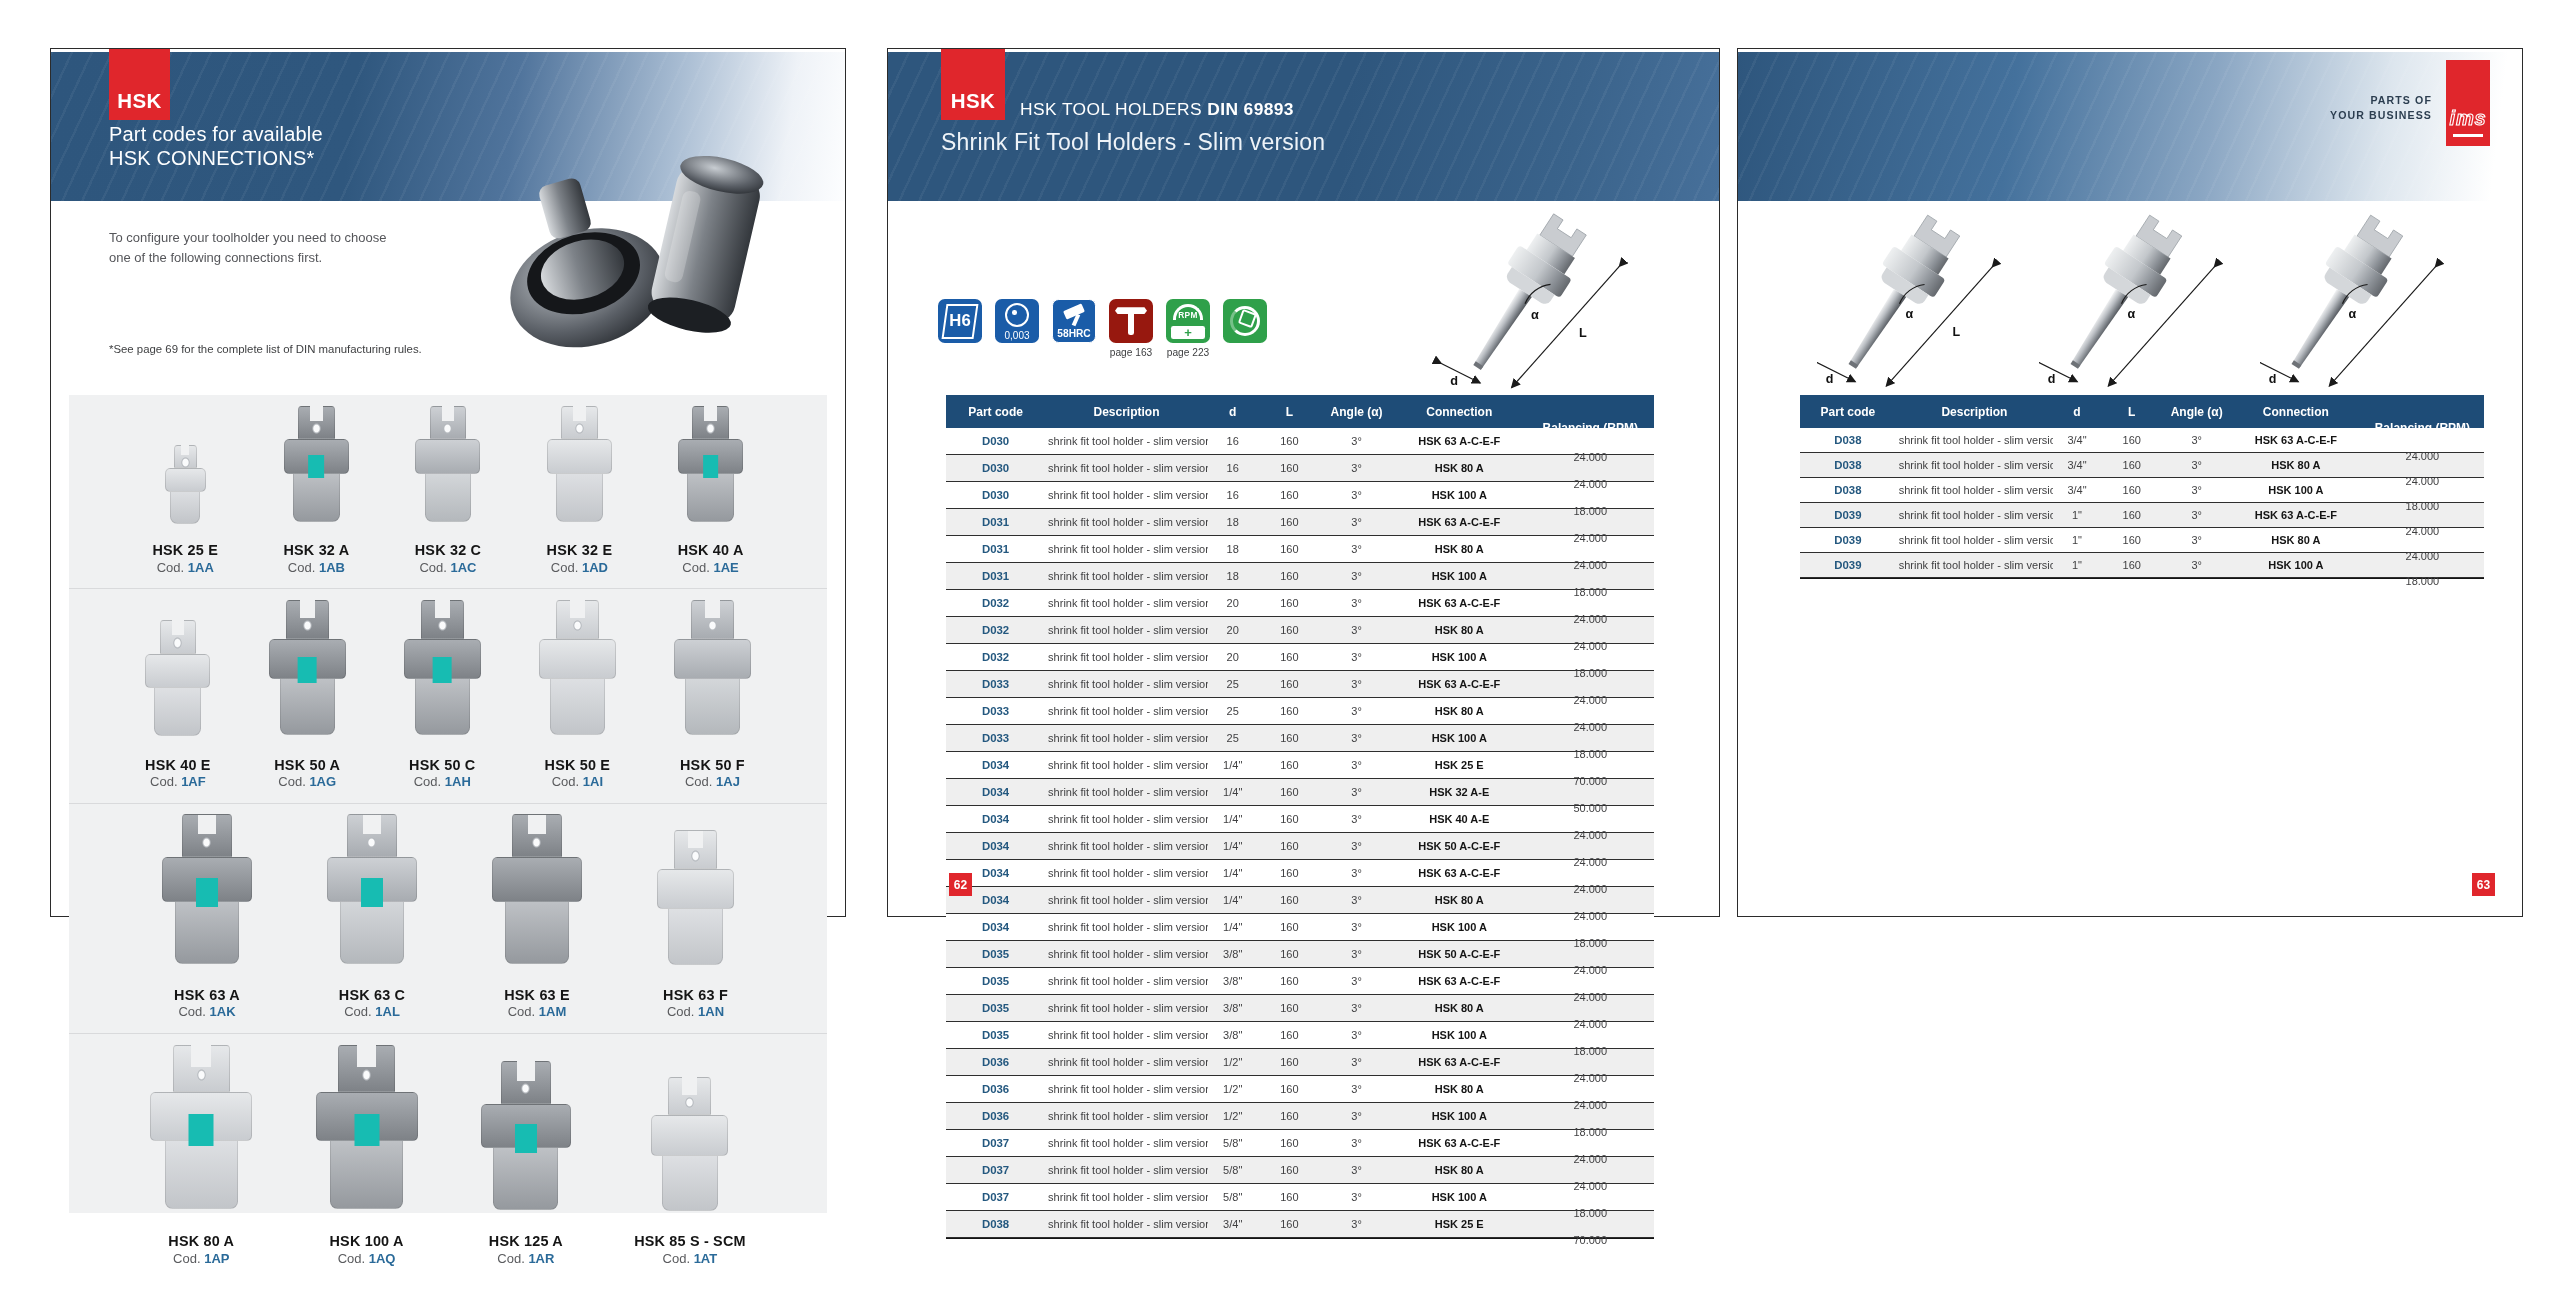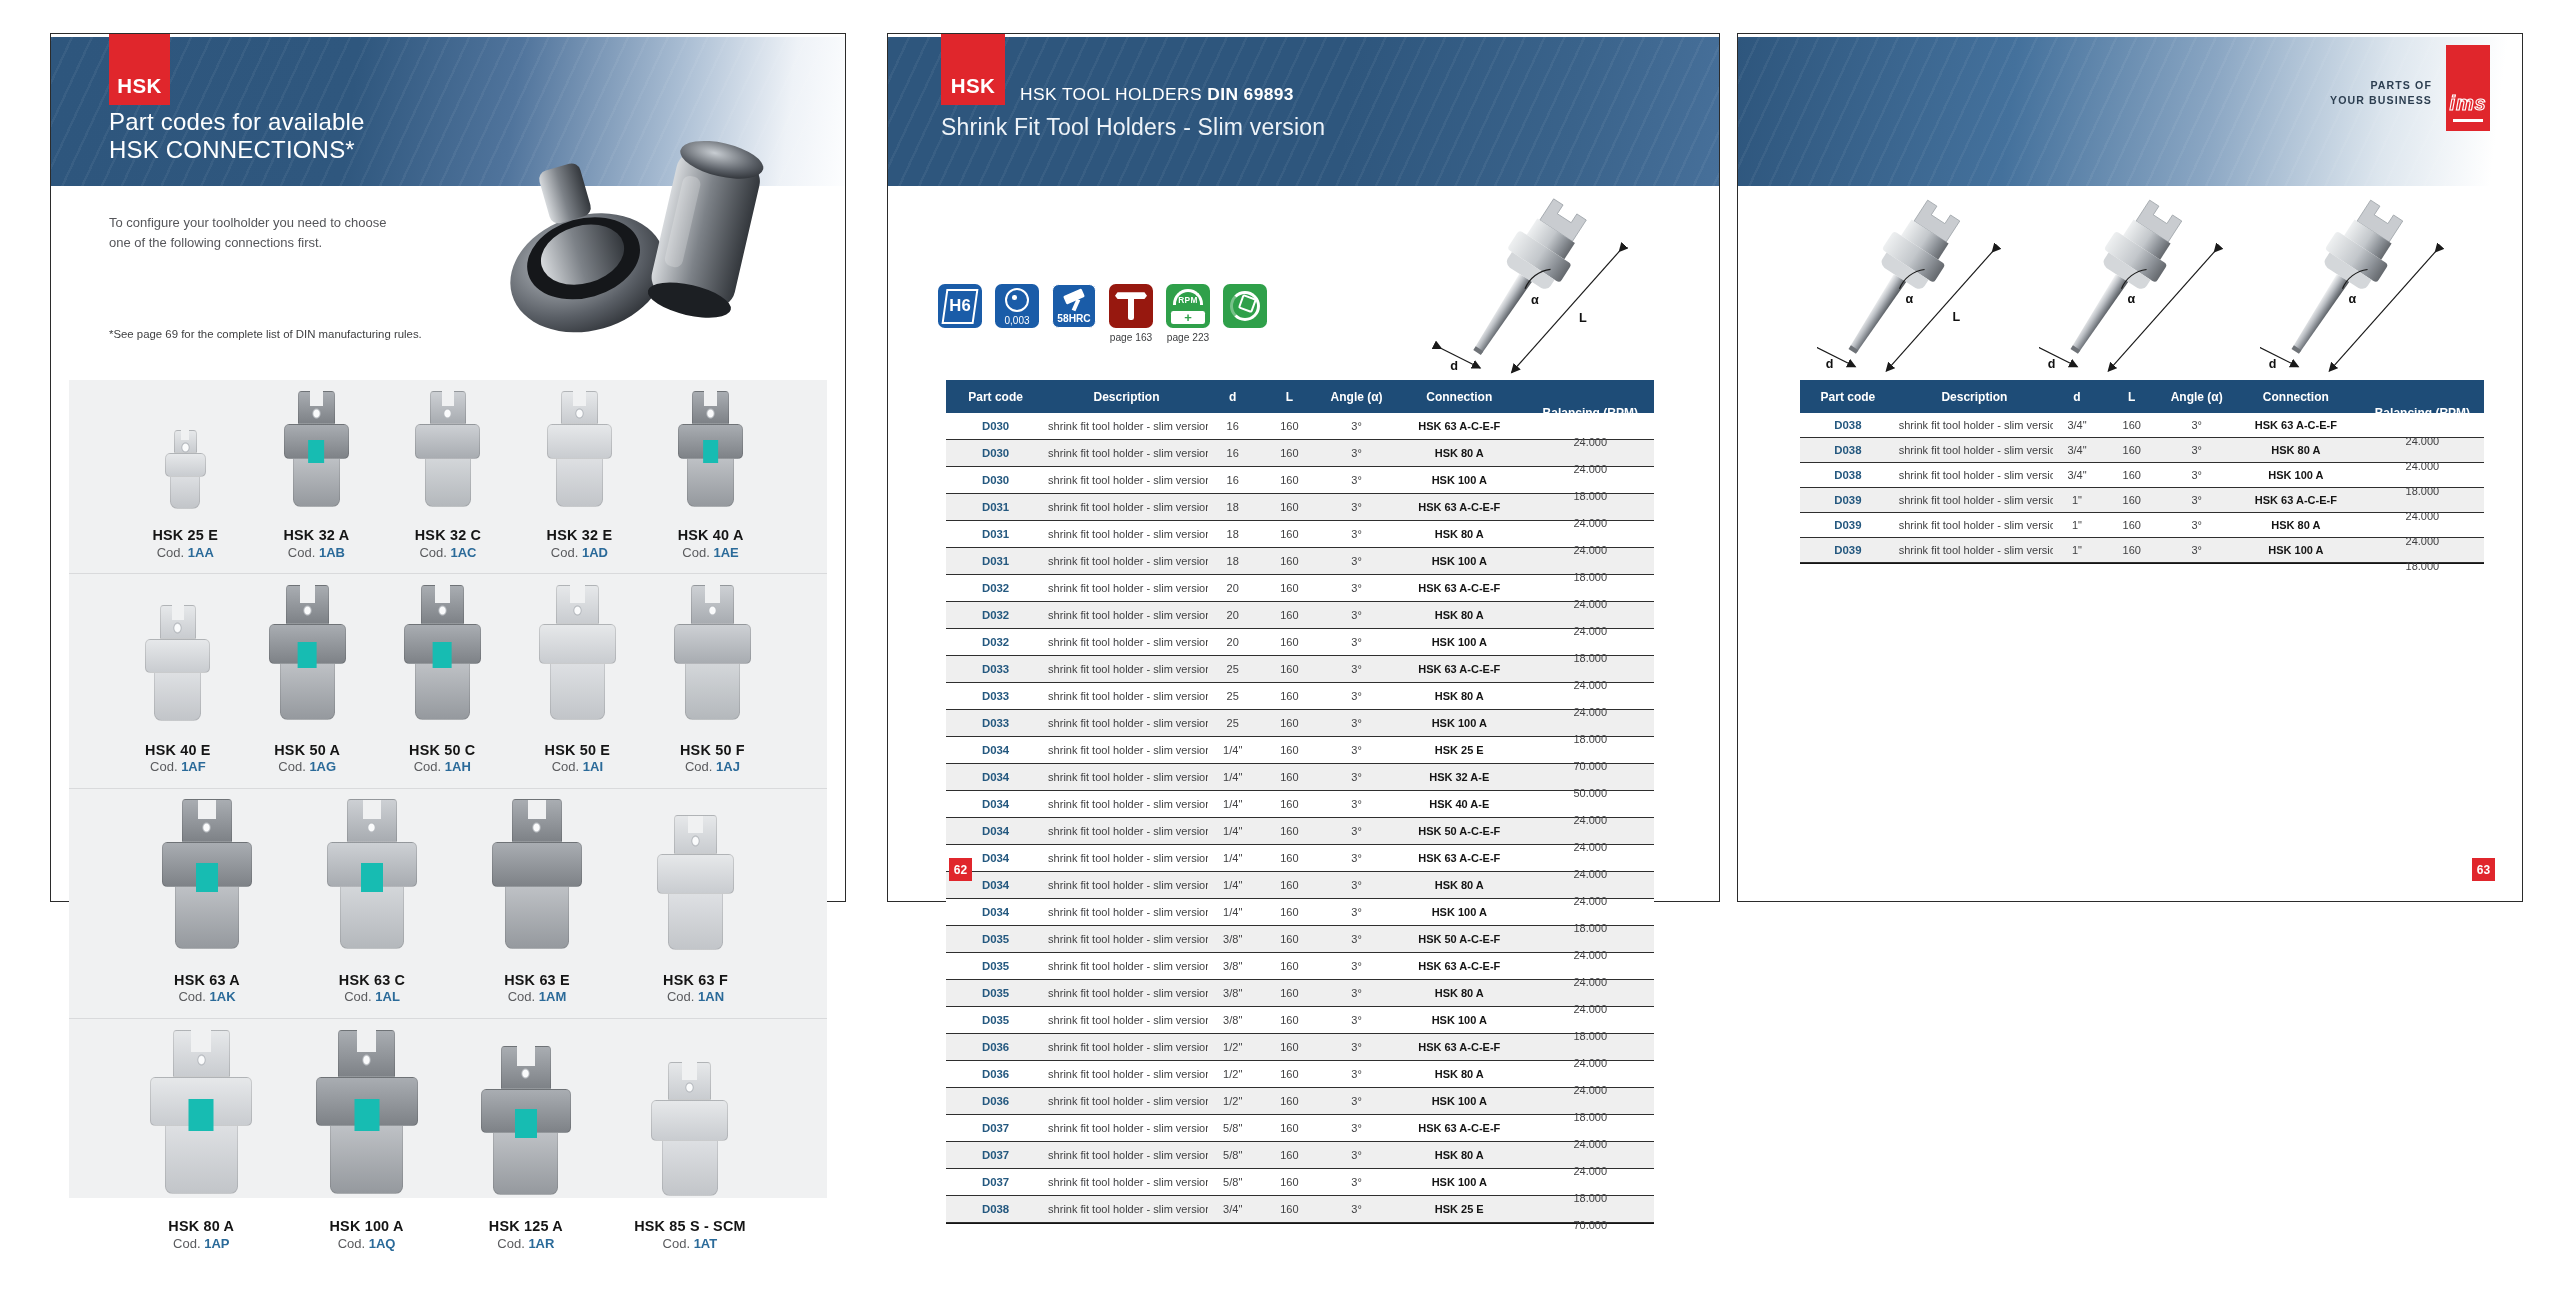--- a/index.html
+++ b/index.html
@@ -1,31 +1,31 @@
 <!DOCTYPE html>
 <html style="font-size:12px"><head>
 <meta charset="utf-8">
 <style>
   html,body{margin:0;padding:0;}
   body{width:2576px;height:1294px;background:#ffffff;font-family:"Liberation Sans",sans-serif;position:relative;overflow:hidden;}
-  .page{position:absolute;top:33px;height:869px;background:#fff;border:0.8px solid #2b2b2b;box-sizing:border-box;}
+  .page{position:absolute;top:48px;height:869px;background:#fff;border:0.8px solid #2b2b2b;box-sizing:border-box;}
   .page-left{left:50px;width:796px;}
   .page-middle{left:887px;width:833px;}
   .page-right{left:1737px;width:786px;}
 
   
   .band{position:absolute;left:0;right:0;top:3px;height:149px;overflow:visible;}
   .band::after{content:"";position:absolute;inset:0;background:repeating-linear-gradient(115deg,rgba(255,255,255,.05) 0 2.3px,rgba(255,255,255,0) 2.3px 18px);pointer-events:none;}
   .band-left{background:linear-gradient(97deg,#2E567D 0%,#2F577E 38%,#50749c 58%,#a9bdd3 78%,#eef2f7 92%,#fdfeff 100%);}
   .band-middle{background:linear-gradient(97deg,#2E567D 0%,#2E567D 55%,#3a638b 82%,#47709a 100%);}
   .band-right{background:linear-gradient(97deg,#2E567D 0%,#44719c 35%,#8aa6c3 60%,#dde6ee 82%,#ffffff 96%);}
   .hsk-box{position:absolute;top:0;width:61px;height:71px;background:#E0262C;color:#fff;display:flex;align-items:flex-end;justify-content:center;font-weight:bold;font-size:20.5px;padding-bottom:6.8px;box-sizing:border-box;letter-spacing:0.4px;}
   .page-left .hsk-box{left:58px;}
   .page-middle .hsk-box{left:53px;width:64px;}
-  .big-title{position:absolute;left:58px;top:74px;color:#fdfeff;font-size:24px;font-weight:400;line-height:1.18;letter-spacing:0.2px;}
+  .big-title{position:absolute;left:58px;top:74px;color:#fdfeff;font-size:20px;font-weight:400;line-height:1.18;letter-spacing:0.2px;}
   .kicker{position:absolute;left:132px;top:50px;color:#fff;font-size:17.4px;letter-spacing:0.4px;}
   .kicker b{font-weight:bold;}
   .mid-title{position:absolute;left:53px;top:80px;color:#eef3f8;font-size:23px;font-weight:400;letter-spacing:0.2px;}
 
   
   .intro{position:absolute;left:58px;top:179px;font-size:13px;color:#55565a;line-height:1.55;}
   .footnote{position:absolute;left:58px;top:294px;font-size:11.4px;color:#3f4042;}
   .photo{position:absolute;left:422px;top:76px;width:329px;height:255px;}
   .grid-panel{position:absolute;left:18px;right:18px;top:346px;height:818px;background:#F0F1F2;display:flex;flex-direction:column;}
   .g-row{flex:1;display:flex;justify-content:space-evenly;align-items:flex-end;padding:10.6px 18px 13.7px 18px;box-sizing:border-box;}

